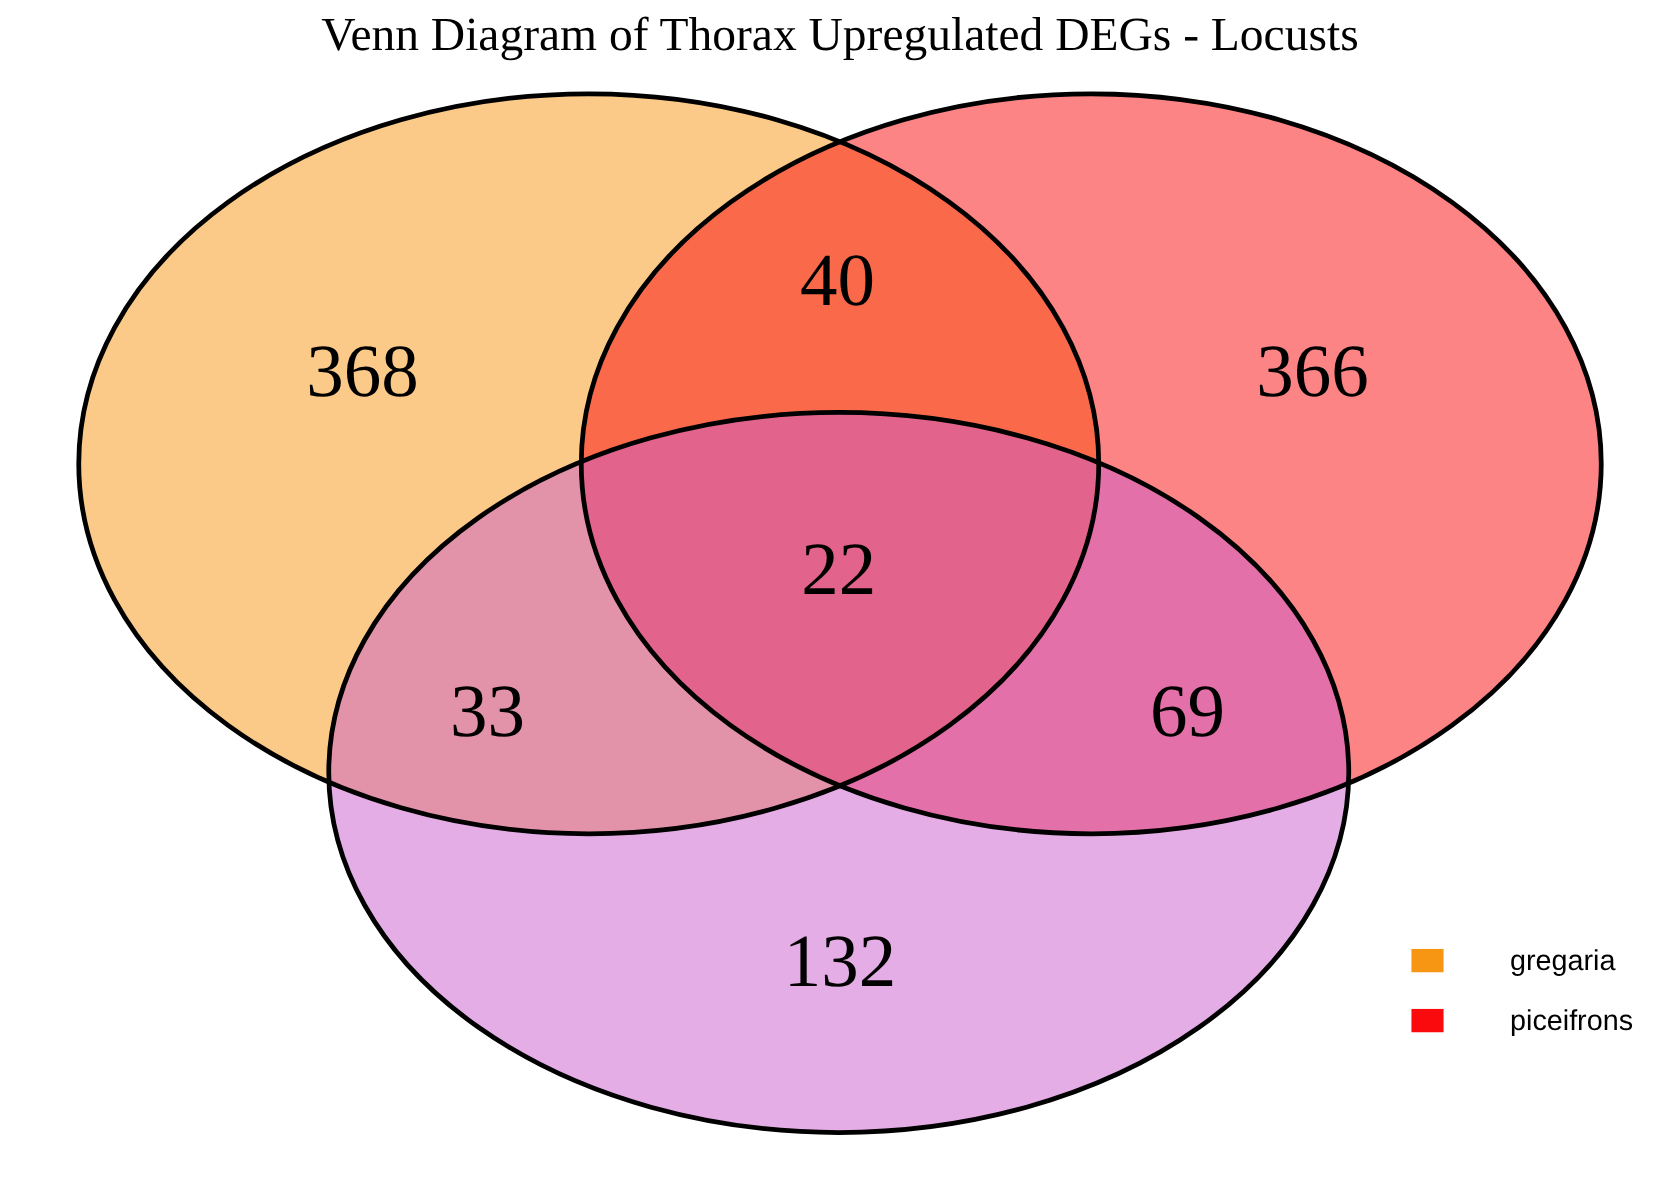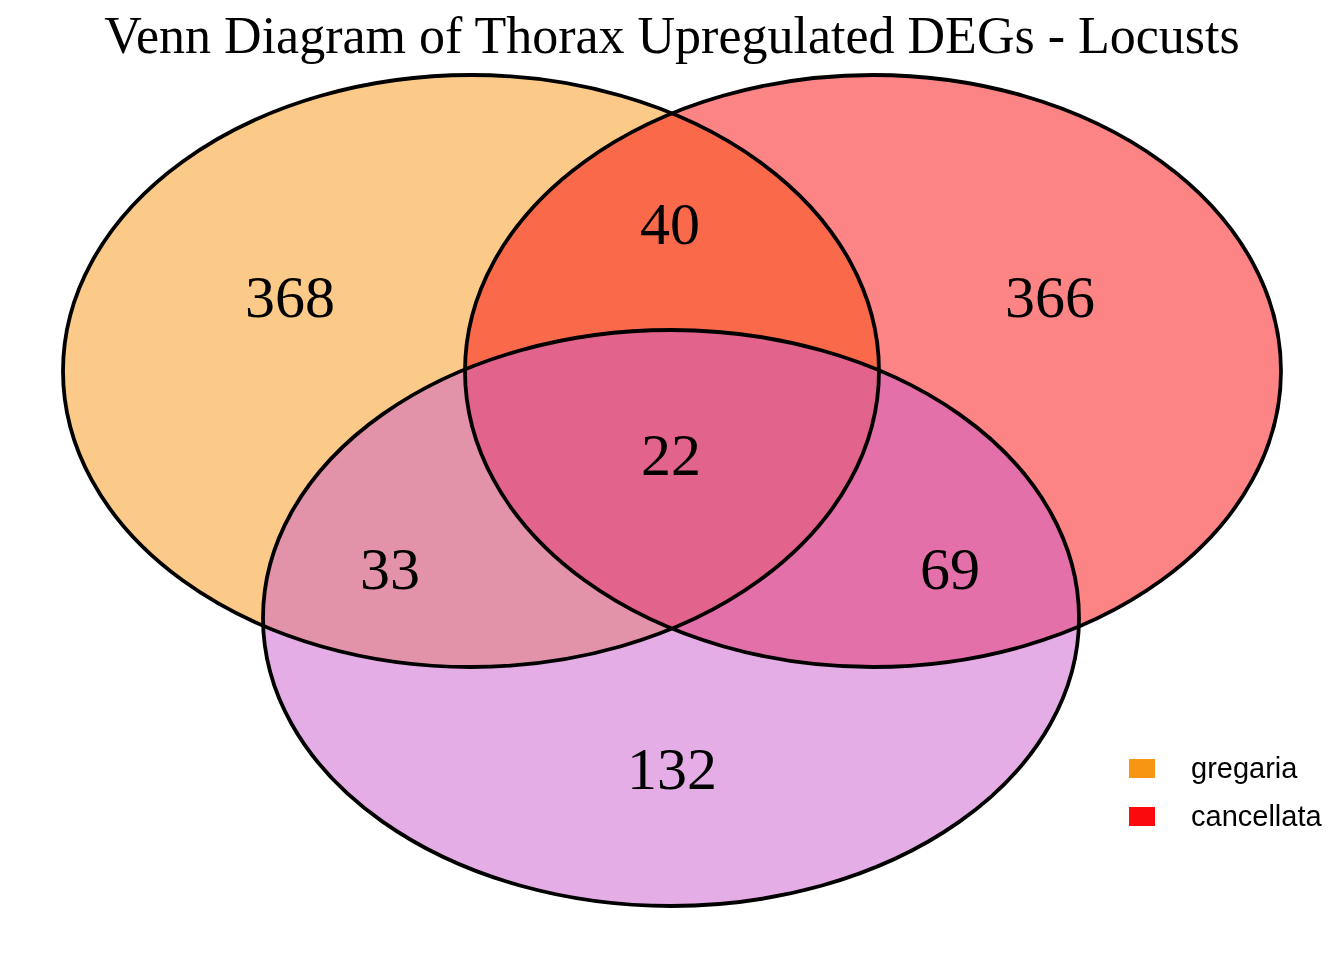--- a/index.html
+++ b/index.html
@@ -15,21 +15,21 @@
     background: #ffffff;
     overflow: hidden;
   }
   .figure-title {
     position: absolute;
     top: 6px;
     left: 0;
     width: 100%;
     text-align: center;
     font-family: "Liberation Serif", serif;
-    font-size: 52px;
+    font-size: 38px;
     color: #000000;
     white-space: nowrap;
   }
   .venn-svg {
     position: absolute;
     top: 0;
     left: 0;
   }
   .venn-svg text {
     font-family: "Liberation Serif", serif;
@@ -46,22 +46,22 @@
     align-items: center;
     height: 48px;
   }
   .legend-swatch {
     display: block;
     width: 26px;
     height: 19px;
     flex: 0 0 26px;
   }
   .legend-label {
-    margin-left: 36px;
-    font-size: 29px;
+    margin-left: 53px;
+    font-size: 23px;
     color: #000000;
     white-space: nowrap;
   }
 </style>
 </head>
 <body>
 
 <div class="figure">
 
   <div class="figure-title">Venn Diagram of Thorax Upregulated DEGs - Locusts</div>
@@ -91,18 +91,18 @@
       <svg class="legend-swatch" width="26" height="19" viewBox="0 0 26 19">
         <rect x="0" y="0" width="26" height="19" fill="#F79612"></rect>
       </svg>
       <span class="legend-label">gregaria</span>
     </div>
 
     <div class="legend-row">
       <svg class="legend-swatch" width="26" height="19" viewBox="0 0 26 19">
         <rect x="0" y="0" width="26" height="19" fill="#FA0A0C"></rect>
       </svg>
-      <span class="legend-label">cancellata</span>
+      <span class="legend-label">piceifrons</span>
     </div>
 
 
   </div>
 </div>
 
 </body></html>

